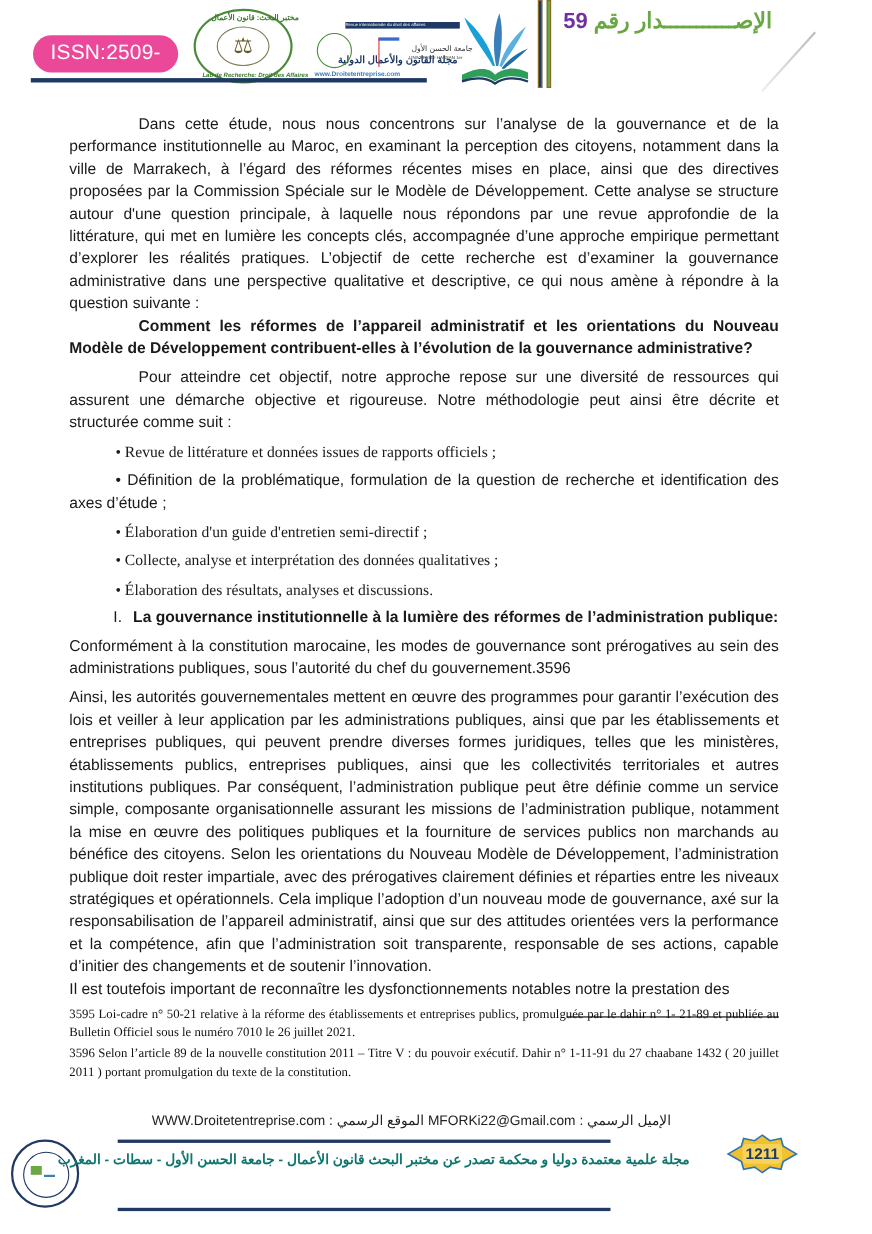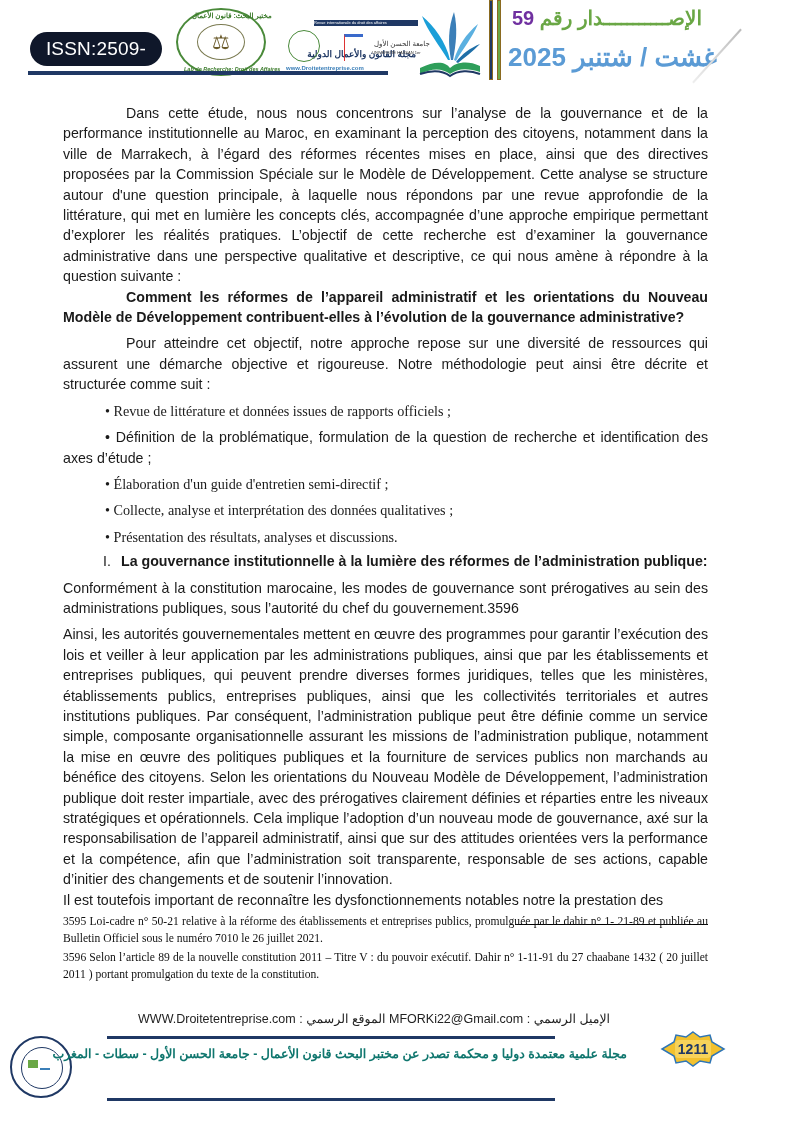--- a/index.html
+++ b/index.html
@@ -1,18 +1,18 @@
 <!DOCTYPE html>
 <html><head>
 <meta charset="utf-8">
 <style>
   html, body { margin:0; padding:0; background:#ffffff; }
   body { width:793px; height:1122px; position:relative; overflow:hidden; font-family:"Liberation Sans", sans-serif; color:#111; }
   .header { position:absolute; left:0; top:0; width:793px; height:95px; }
-  .issn { position:absolute; left:30px; top:32px; width:132px; height:34px; background:#0f172a; border-radius:17px; color:#fff; font-size:19px; font-weight:400; line-height:34px; text-align:center; letter-spacing:0.2px; }
+  .issn { position:absolute; left:30px; top:32px; width:132px; height:34px; background:#ec4899; border-radius:17px; color:#fff; font-size:19px; font-weight:400; line-height:34px; text-align:center; letter-spacing:0.2px; }
   .logo-lab { position:absolute; left:176px; top:8px; width:86px; height:64px; border:2px solid #4a8a3a; border-radius:50%; display:flex; align-items:center; justify-content:center; }
   .logo-lab .inner { width:46px; height:34px; border:1px solid #7a7a50; border-radius:50%; position:relative; }
   .scale { position:absolute; left:50%; top:4px; transform:translateX(-50%); font-size:20px; color:#6a5a2a; line-height:26px; }
   .logo-lab .ring-text { position:absolute; font-size:7px; color:#3a7a2a; font-weight:bold; }
   .header-rule { position:absolute; left:28px; top:71px; width:360px; height:4px; background:#1f3864; }
   .journal-block { position:absolute; left:282px; top:4px; width:200px; height:70px; }
   .journal-title { position:absolute; left:4px; top:2px; width:130px; font-size:9px; color:#1f3864; font-weight:bold; direction:rtl; text-align:right; white-space:nowrap;margin-top:43px; }
   .journal-sub { position:absolute; left:32px; top:16px; width:104px; height:6px; background:#1f3864; color:#fff; font-size:4px; line-height:6px; overflow:hidden; white-space:nowrap; }
   .mini-seal { position:absolute; left:6px; top:26px; width:30px; height:30px; border:1px solid #4a8a3a; border-radius:50%; }
   .mini-mark { position:absolute; left:62px; top:30px; width:18px; height:24px; border-top:3px solid #3a6acb; border-left:1px solid #d33; }
@@ -93,37 +93,36 @@
 
   <div class="vbars">
     <div class="vbar1"></div>
     <div class="vbar2"></div>
   </div>
 
   <div class="issue-line">
     <span class="issue-word">الإصـــــــــــدار رقم</span>
     <span class="issue-num">59</span>
   </div>
-  <div class="date-line">غشت / شتنبر 2025</div>
   <div class="slash-deco"></div>
 </div>
 
 <div class="content">
 
   <p class="indent gap">Dans cette étude, nous nous concentrons sur l’analyse de la gouvernance et de la performance institutionnelle au Maroc, en examinant la perception des citoyens, notamment dans la ville de Marrakech, à l’égard des réformes récentes mises en place, ainsi que des directives proposées par la Commission Spéciale sur le Modèle de Développement. Cette analyse se structure autour d'une question principale, à laquelle nous répondons par une revue approfondie de la littérature, qui met en lumière les concepts clés, accompagnée d’une approche empirique permettant d’explorer les réalités pratiques. L’objectif de cette recherche est d’examiner la gouvernance administrative dans une perspective qualitative et descriptive, ce qui nous amène à répondre à la question suivante :</p>
 
   <p class="indent bold">Comment les réformes de l’appareil administratif et les orientations du Nouveau Modèle de Développement contribuent-elles à l’évolution de la gouvernance administrative?</p>
 
   <p class="indent gap">Pour atteindre cet objectif, notre approche repose sur une diversité de ressources qui assurent une démarche objective et rigoureuse. Notre méthodologie peut ainsi être décrite et structurée comme suit :</p>
 
   <p class="bullet">• Revue de littérature et données issues de rapports officiels ;</p>
   <p class="bullet-wrap gap">• Définition de la problématique, formulation de la question de recherche et identification des axes d’étude ;</p>
   <p class="bullet">• Élaboration d'un guide d'entretien semi-directif ;</p>
   <p class="bullet">• Collecte, analyse et interprétation des données qualitatives ;</p>
-  <p class="bullet">• Présentation des résultats, analyses et discussions.</p>
+  <p class="bullet">• Élaboration des résultats, analyses et discussions.</p>
 
   <p class="section-head"><span class="roman">I.</span><span>La gouvernance institutionnelle à la lumière des réformes de l’administration publique:</span></p>
 
   <p class="gap"><span>Conformément à la constitution marocaine, les modes de gouvernance sont prérogatives au sein des administrations publiques, sous l’autorité du chef du gouvernement.</span><span class="ref-bold">3596</span></p>
 
   <p class="gap">Ainsi, les autorités gouvernementales mettent en œuvre des programmes pour garantir l’exécution des lois et veiller à leur application par les administrations publiques, ainsi que par les établissements et entreprises publiques, qui peuvent prendre diverses formes juridiques, telles que les ministères, établissements publics, entreprises publiques, ainsi que les collectivités territoriales et autres institutions publiques. Par conséquent, l’administration publique peut être définie comme un service simple, composante organisationnelle assurant les missions de l’administration publique, notamment la mise en œuvre des politiques publiques et la fourniture de services publics non marchands au bénéfice des citoyens. Selon les orientations du Nouveau Modèle de Développement, l’administration publique doit rester impartiale, avec des prérogatives clairement définies et réparties entre les niveaux stratégiques et opérationnels. Cela implique l’adoption d’un nouveau mode de gouvernance, axé sur la responsabilisation de l’appareil administratif, ainsi que sur des attitudes orientées vers la performance et la compétence, afin que l’administration soit transparente, responsable de ses actions, capable d’initier des changements et de soutenir l’innovation.</p>
 
   <p>Il est toutefois important de reconnaître les dysfonctionnements notables notre la prestation des</p>
 </div>
 

